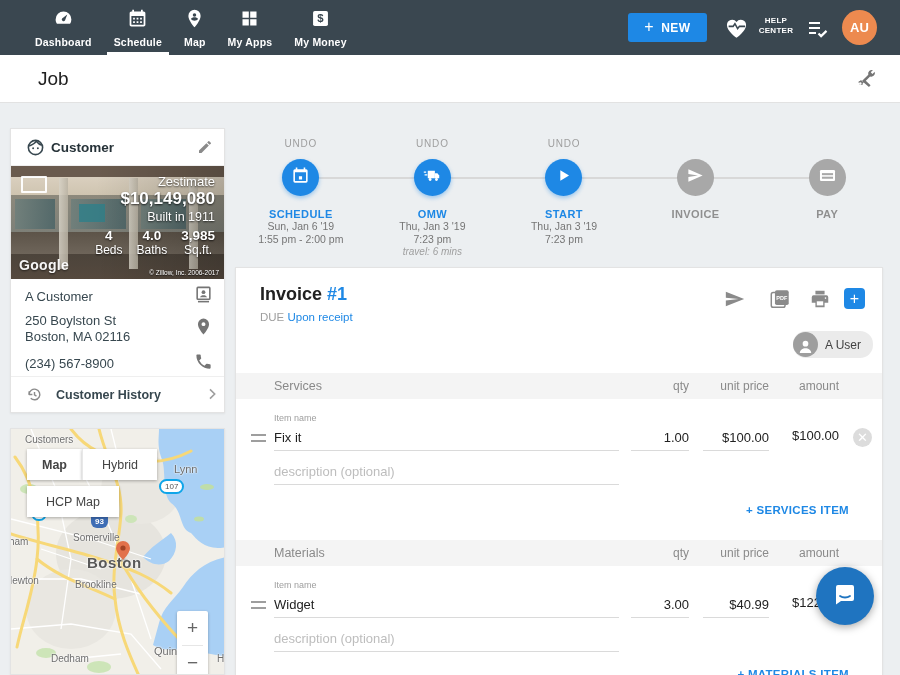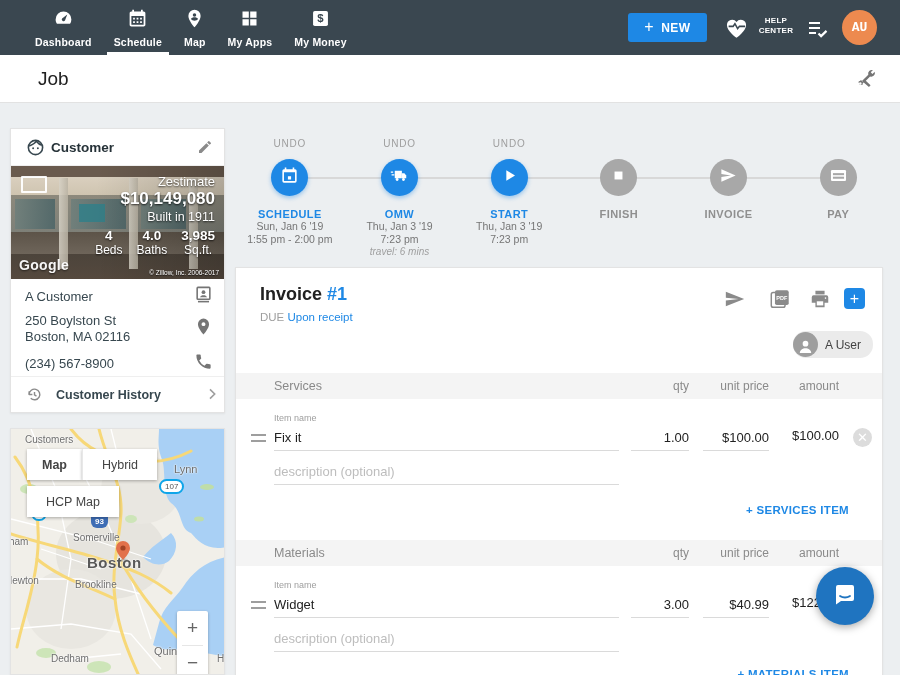--- a/index.html
+++ b/index.html
@@ -11,21 +11,21 @@
   .topnav { position:absolute; left:0; top:0; width:900px; height:55px; background:#3A4750; display:flex; align-items:stretch; z-index:30; }
   .nav-items { display:flex; padding-left:24px; }
   .nav-item { position:relative; display:flex; flex-direction:column; align-items:center; justify-content:center; gap:3px; padding:0 11px; cursor:pointer; }
   .nav-item svg { width:21px; height:21px; }
   .nav-item .nav-label { color:#fff; font-size:10.5px; font-weight:bold; letter-spacing:.2px; }
   .nav-item.active::after { content:""; position:absolute; left:4px; right:4px; bottom:0; height:3px; background:#fff; }
   .new-btn { position:absolute; left:628px; top:13px; width:79px; height:29px; background:#1E88E5; border:none; border-radius:3px; color:#fff; font-size:12px; font-weight:bold; letter-spacing:.5px; display:flex; align-items:center; justify-content:center; gap:7px; cursor:pointer; font-family:inherit; }
   .new-btn .plus-glyph { font-size:16px; font-weight:normal; margin-top:-2px; }
   .nav-right-icon { position:absolute; top:14px; width:27px; height:27px; }
   .help-center { position:absolute; left:754px; top:16px; width:44px; color:#fff; font-size:8px; font-weight:bold; text-align:center; line-height:10px; letter-spacing:.3px; cursor:pointer; }
-  .nav-avatar { position:absolute; left:842px; top:10px; width:35px; height:35px; border-radius:50%; background:#ED8A4F; color:#fff; font-size:13px; font-weight:bold; display:flex; align-items:center; justify-content:center; cursor:pointer;font-family:Liberation Mono, monospace; }
+  .nav-avatar { position:absolute; left:842px; top:10px; width:35px; height:35px; border-radius:50%; background:#ED8A4F; color:#fff; font-size:13px; font-weight:bold; display:flex; align-items:center; justify-content:center; cursor:pointer; }
 
   
   .page-header { position:absolute; left:0; top:55px; width:900px; height:48px; background:#fff; border-bottom:1px solid #E2E2E2; z-index:20; }
   .page-title { position:absolute; left:38px; top:13px; font-size:19px; color:#212121; }
   .job-tools { position:absolute; left:855px; top:13px; width:22px; height:22px; cursor:pointer; }
 
   
   .card { position:absolute; background:#fff; border:1px solid #E3E3E3; box-shadow:0 1px 2px rgba(0,0,0,.06); }
 
   
@@ -402,29 +402,20 @@
             </svg></span>
       </div>
       <div class="tl-label done">START</div>
       <div class="tl-sub">Thu, Jan 3 '19</div>
       <div class="tl-sub">7:23 pm</div>
     </div>
     <div class="tl-step">
       <div class="tl-undo"></div>
       <div class="tl-circle pending">
         <span><svg viewBox="0 0 24 24" fill="#fff">
-              <rect x="7" y="7" width="10" height="10"></rect>
-            </svg></span>
-      </div>
-      <div class="tl-label pending">FINISH</div>
-    </div>
-    <div class="tl-step">
-      <div class="tl-undo"></div>
-      <div class="tl-circle pending">
-        <span><svg viewBox="0 0 24 24" fill="#fff">
               <path d="M3 20l18-8L3 4v6l12 2-12 2z"></path>
             </svg></span>
       </div>
       <div class="tl-label pending">INVOICE</div>
     </div>
     <div class="tl-step">
       <div class="tl-undo"></div>
       <div class="tl-circle pending">
         <span><svg viewBox="0 0 24 24" fill="#fff">
               <path d="M4 5h16a1.5 1.5 0 0 1 1.5 1.5v11A1.5 1.5 0 0 1 20 19H4a1.5 1.5 0 0 1-1.5-1.5v-11A1.5 1.5 0 0 1 4 5z"></path>

